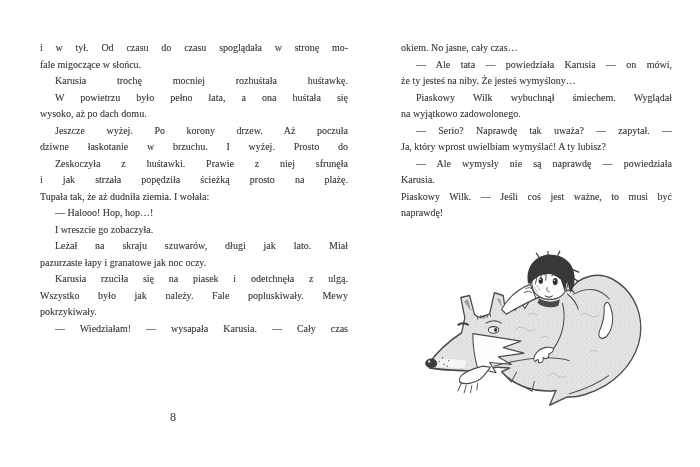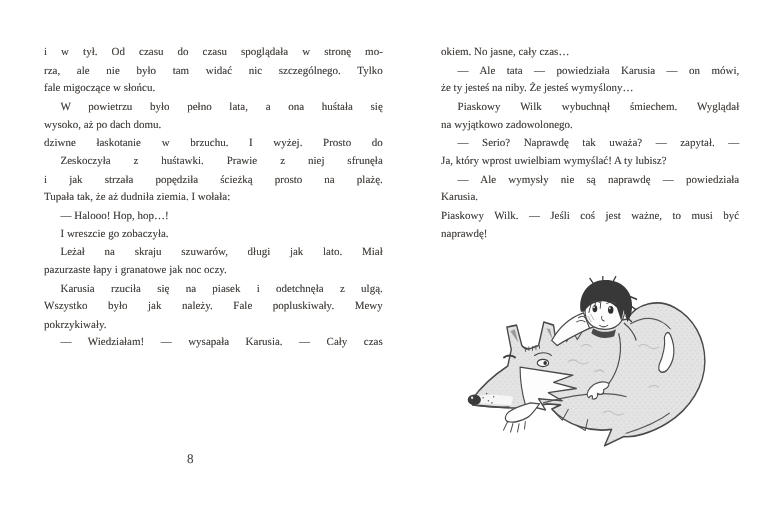--- a/index.html
+++ b/index.html
@@ -41,24 +41,25 @@
     width: 240px; height: 172px;
   }
 </style>
 </head>
 <body style="background: rgb(255, 255, 255);">
 
 <div class="spread">
 
   <div class="page-text left">
       <div class="line jus">i w tył. Od czasu do czasu spoglądała w stronę mo-</div>
-      <div class="line jus">rza, ale nie było tam widać nic szczególnego. Tylko</div>
       <div class="line">fale migoczące w słońcu.</div>
+      <div class="line ind jus">Karusia trochę mocniej rozhuśtała huśtawkę.</div>
       <div class="line ind jus">W powietrzu było pełno lata, a ona huśtała się</div>
       <div class="line">wysoko, aż po dach domu.</div>
+      <div class="line ind jus">Jeszcze wyżej. Po korony drzew. Aż poczuła</div>
       <div class="line jus">dziwne łaskotanie w brzuchu. I wyżej. Prosto do</div>
       <div class="line ind jus">Zeskoczyła z huśtawki. Prawie z niej sfrunęła</div>
       <div class="line jus">i jak strzała popędziła ścieżką prosto na plażę.</div>
       <div class="line">Tupała tak, że aż dudniła ziemia. I wołała:</div>
       <div class="line ind">— Halooo! Hop, hop…!</div>
       <div class="line ind">I wreszcie go zobaczyła.</div>
       <div class="line ind jus">Leżał na skraju szuwarów, długi jak lato. Miał</div>
       <div class="line">pazurzaste łapy i granatowe jak noc oczy.</div>
       <div class="line ind jus">Karusia rzuciła się na piasek i odetchnęła z ulgą.</div>
       <div class="line jus">Wszystko było jak należy. Fale popluskiwały. Mewy</div>

